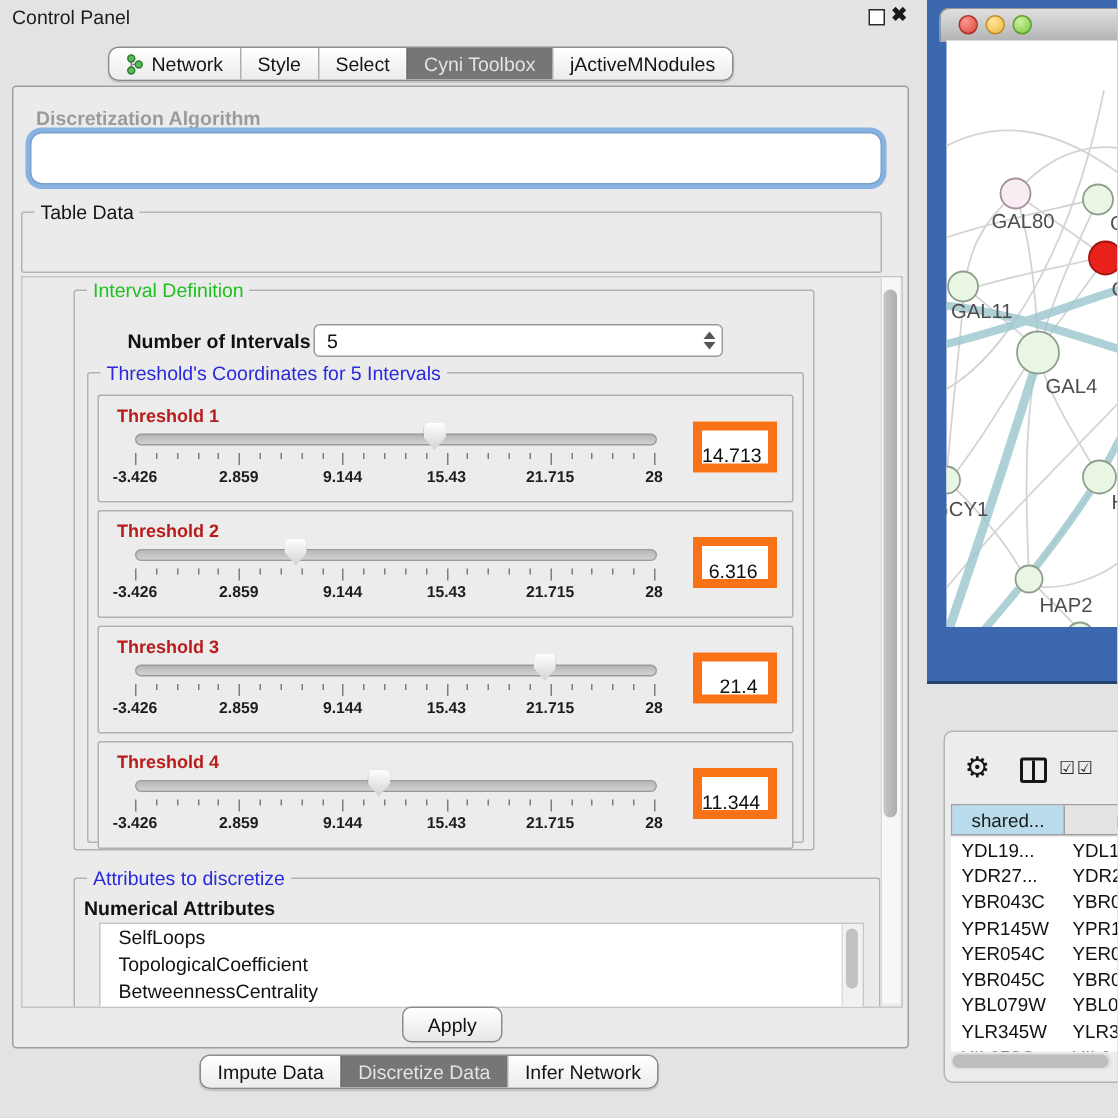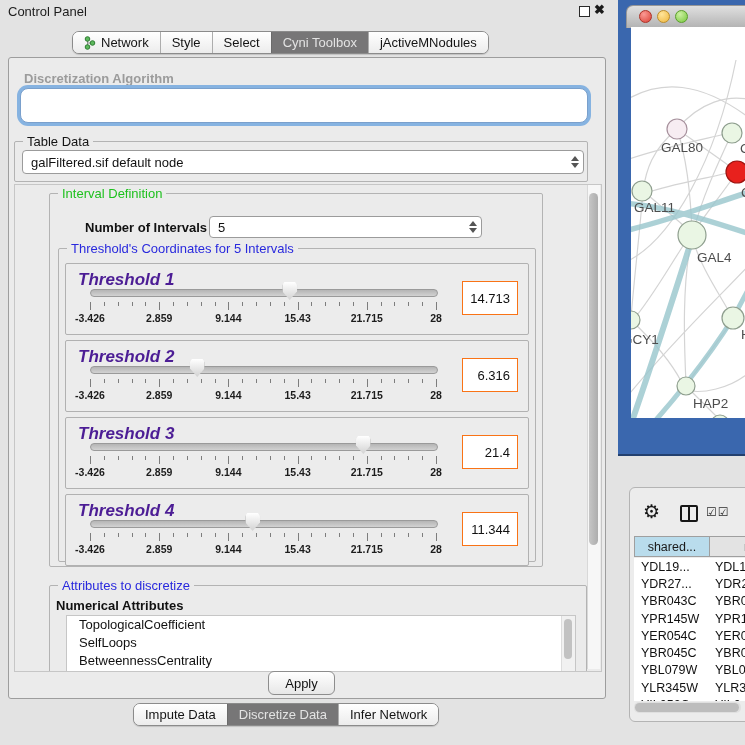--- a/index.html
+++ b/index.html
@@ -51,29 +51,29 @@
 
   #interval-group{left:34px;top:8px;width:492px;height:372px;}
   #interval-label{left:8px;color:#1ec11e;}
   #noi-label{left:35px;top:26px;font-size:13px;font-weight:bold;color:#111;}
   #noi-combo{left:159px;top:22px;width:273px;height:22px;}
 
   #thr-group{left:8px;top:54px;width:476px;height:312px;}
   #thr-group-label{left:8px;color:#2929dd;}
   #thresholds-list{position:absolute;left:6px;top:14px;width:464px;display:flex;flex-direction:column;gap:5px;}
   .thr-panel{position:relative;height:70px;background:#ececec;border:1px solid #b1b1b1;border-radius:2px;}
-  .thr-label{position:absolute;left:12px;top:6px;font-size:17px;font-weight:bold;color:#4c1d95;font-style:italic;}
+  .thr-label{position:absolute;left:12px;top:6px;font-size:12px;font-weight:bold;color:#b91c1c;}
   .sl-zone{position:absolute;left:24px;top:23px;width:346px;height:30px;}
   .sl-track{position:absolute;left:0;top:2px;width:100%;height:6px;border:1px solid #9a9a9a;border-radius:5px;background:linear-gradient(#b5b5b5,#d2d2d2);}
   .sl-thumb{position:absolute;top:-5px;width:15px;height:18px;transform:translateX(-50%);background:linear-gradient(#ffffff,#d2d2d2);clip-path:polygon(14% 0,86% 0,100% 20%,100% 52%,50% 100%,0 52%,0 20%);filter:drop-shadow(0 0 1px #777);}
   .sl-ticks{position:absolute;left:0;top:15px;width:100%;height:9px;}
   .sl-ticks i{position:absolute;width:1px;background:#7d7d7d;top:0;}
   .sl-ticklabels{position:absolute;left:0;top:25px;width:100%;font-size:10.5px;font-weight:bold;color:#1c1c1c;}
   .sl-ticklabels span{position:absolute;transform:translateX(-50%);white-space:nowrap;}
-  .thr-value{position:absolute;right:10px;top:17px;width:56px;height:34px;background:#fff;border:1px solid #f97316;font-size:13px;color:#111;line-height:34px;text-align:right;padding-right:7px;box-sizing:border-box;}
+  .thr-value{position:absolute;right:10px;top:17px;width:56px;height:34px;background:#fff;border:6px solid #f97316;font-size:13px;color:#111;line-height:34px;text-align:right;padding-right:7px;box-sizing:border-box;}
 
   #attr-group{left:34px;top:400px;width:536px;height:96px;}
   #attr-label{left:8px;color:#2929dd;}
   #numattr-label{left:6px;top:12px;font-size:13px;font-weight:bold;color:#111;}
   #attr-list{left:16px;top:29px;width:508px;height:58px;background:#fff;border:1px solid #c6c6c6;overflow:hidden;}
   .attr-item{font-size:13px;color:#111;padding-left:12px;line-height:18px;white-space:nowrap;}
   #attr-scroll{position:absolute;right:0;top:0;width:13px;height:100%;background:#f1f1f1;border-left:1px solid #ddd;}
   #attr-scroll .thumb{position:absolute;left:2px;top:3px;width:8px;height:40px;border-radius:4px;background:#c2c2c2;}
 
   #apply-btn{left:268px;top:671px;width:65px;height:22px;border:1px solid #8d8d8d;border-radius:6px;background:linear-gradient(#ffffff,#e7e7e7);font-size:13px;color:#111;display:flex;align-items:center;justify-content:center;}
@@ -142,27 +142,20 @@
     <div class="abs" id="close-ico">✖</div>
   </div>
 
   <div class="abs" id="inner-panel"></div>
 
   <div class="abs" id="algo-label">Discretization Algorithm</div>
   <div class="abs" id="algo-combo"></div>
 
   <div class="abs titled-group" id="tabledata-group">
     <div class="group-label" id="tabledata-label">Table Data</div>
-  </div>
-  <div class="abs combo" id="tabledata-combo">
-    <span>galFiltered.sif default node</span>
-    <span class="stepper">
-        <i class="up"></i>
-        <i class="dn"></i>
-      </span>
   </div>
 
   <div class="abs" id="viewport">
 
     <div class="abs titled-group" id="interval-group">
       <div class="group-label" id="interval-label">Interval Definition</div>
       <div class="abs" id="noi-label">Number of Intervals</div>
       <div class="abs combo" id="noi-combo">
         <span>5</span>
         <span class="stepper">
@@ -352,22 +345,22 @@
             </div>
           </div>
       </div>
     </div>
 
     <div class="abs titled-group" id="attr-group">
       <div class="group-label" id="attr-label">Attributes to discretize</div>
       <div class="abs" id="numattr-label">Numerical Attributes</div>
       <div class="abs" id="attr-list">
         <div id="attr-items">
+            <div class="attr-item">SelfLoops</div>
             <div class="attr-item">TopologicalCoefficient</div>
-            <div class="attr-item">SelfLoops</div>
             <div class="attr-item">BetweennessCentrality</div>
           </div>
         <div id="attr-scroll">
             <div class="thumb"></div>
           </div>
       </div>
     </div>
 
   </div>
   <div class="abs" id="vscroll">

